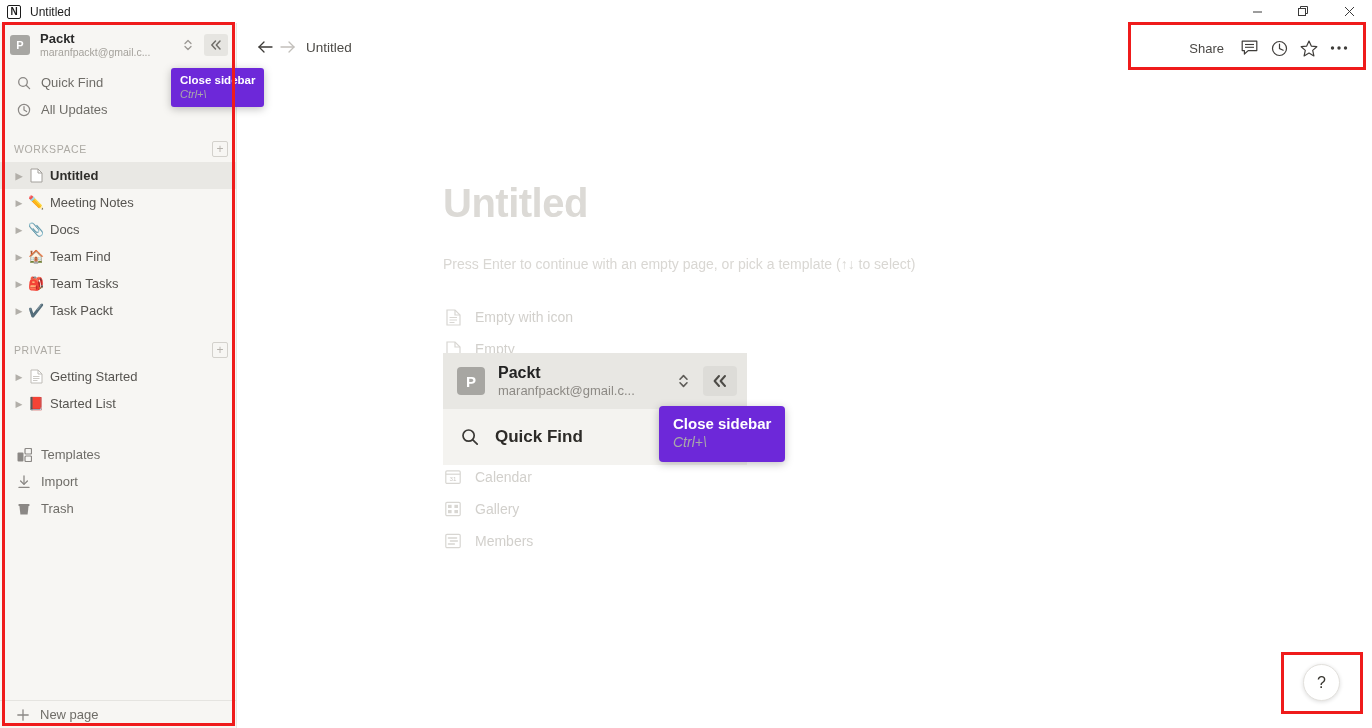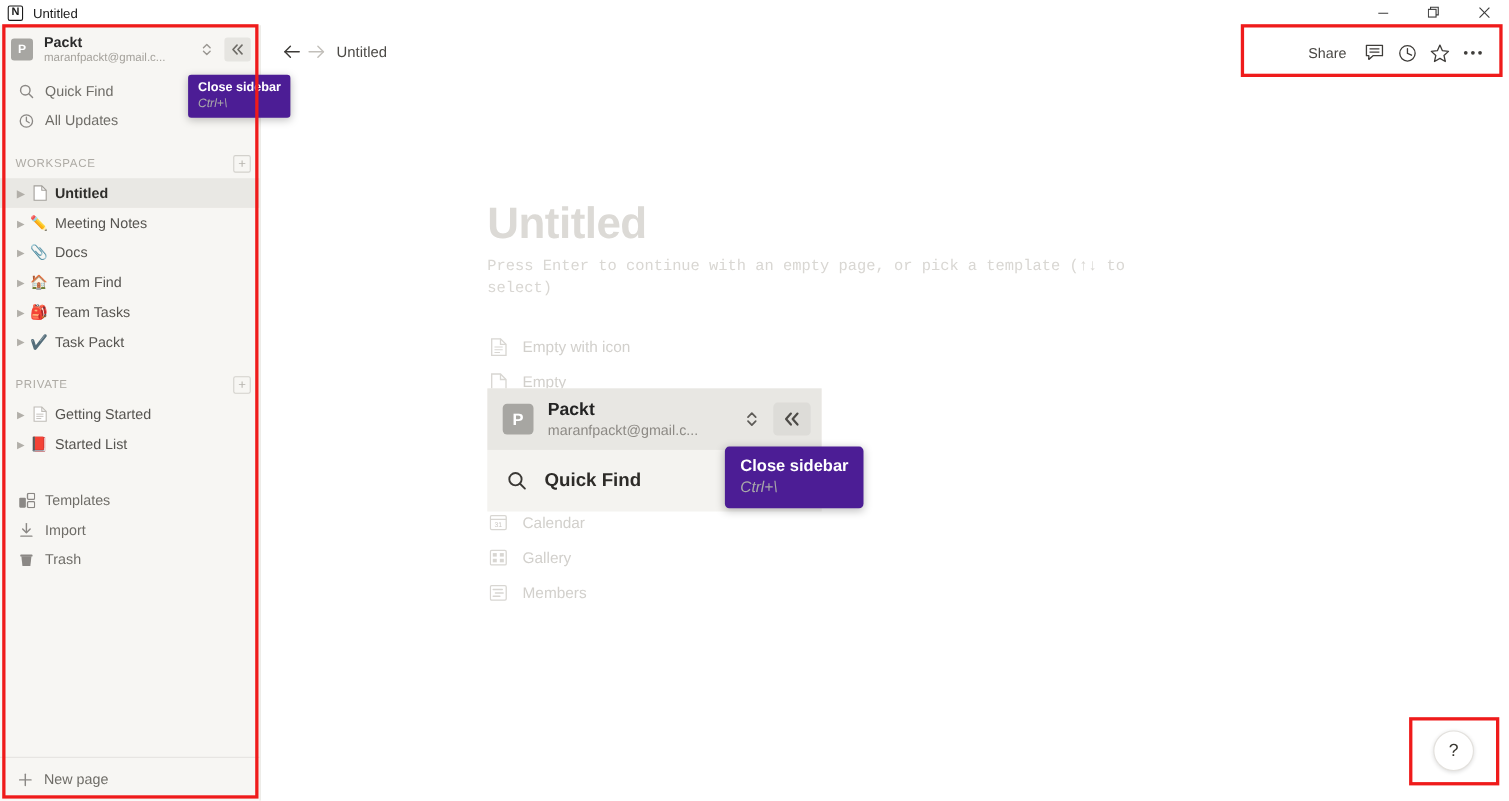--- a/index.html
+++ b/index.html
@@ -96,32 +96,32 @@
   }
   .page-item .pic {
     width: 20px; font-size: 13px; flex-shrink: 0;
     display: flex; align-items: center; justify-content: center;
   }
   .page-item .plbl { margin-left: 4px; }
 
   .sb-bottomlist { margin-top: 24px; }
   .sb-spacer { flex: 1; }
   .sb-footer {
-    height: 40px; border-top: 1px solid #e5e4e0; display: flex;
+    height: 28px; border-top: 1px solid #e5e4e0; display: flex;
     align-items: center; padding-left: 14px; font-size: 13px; color: #6f6d68;
   }
   .sb-footer .ic {
     width: 18px; display: flex; align-items: center; justify-content: center;
     color: #8b8885; font-size: 15px;
   }
   .sb-footer .lbl { margin-left: 8px; }
 
   
   .tooltip {
-    position: absolute; background: #4c1d95; border-radius: 3px;
+    position: absolute; background: #6d28d9; border-radius: 3px;
     padding: 5px 9px 6px; color: #ffffff; z-index: 40;
     box-shadow: 0 2px 8px rgba(0,0,0,.25);
   }
   .tooltip .t1 { font-size: 11.5px; font-weight: bold; line-height: 14px; white-space: nowrap; }
   .tooltip .t2 { font-size: 11px; color: #a9a9a9; line-height: 14px; font-style: italic; }
   #tooltip-sidebar { left: 171px; top: 68px; }
   #tooltip-callout {
     left: 659px; top: 406px; padding: 8px 14px 10px; border-radius: 4px;
   }
   #tooltip-callout .t1 { font-size: 15px; line-height: 19px; }
@@ -149,21 +149,21 @@
   .tb-icon {
     width: 26px; height: 26px; display: flex; align-items: center;
     justify-content: center; color: #3f3d3a;
   }
 
   .doc { position: absolute; left: 205px; top: 155px; width: 640px; }
   .doc-title {
     font-size: 40px; font-weight: bold; color: #dcdad6; line-height: 50px;
     letter-spacing: -0.5px;
   }
-  .doc-sub { margin-top: 4px; font-size: 14px; color: #d9d7d3; line-height: 20px; font-family: Liberation Mono, monospace; }
+  .doc-sub { margin-top: 26px; font-size: 14px; color: #d9d7d3; line-height: 20px; }
 
   .tpl-list { margin-top: 27px; }
   .tpl-item {
     height: 32px; display: flex; align-items: center; font-size: 14px; color: #d2d0cc;
   }
   .tpl-item .tic {
     width: 20px; height: 20px; display: flex; align-items: center;
     justify-content: center; color: #d8d6d2; flex-shrink: 0;
   }
   .tpl-item .tlbl { margin-left: 12px; }

